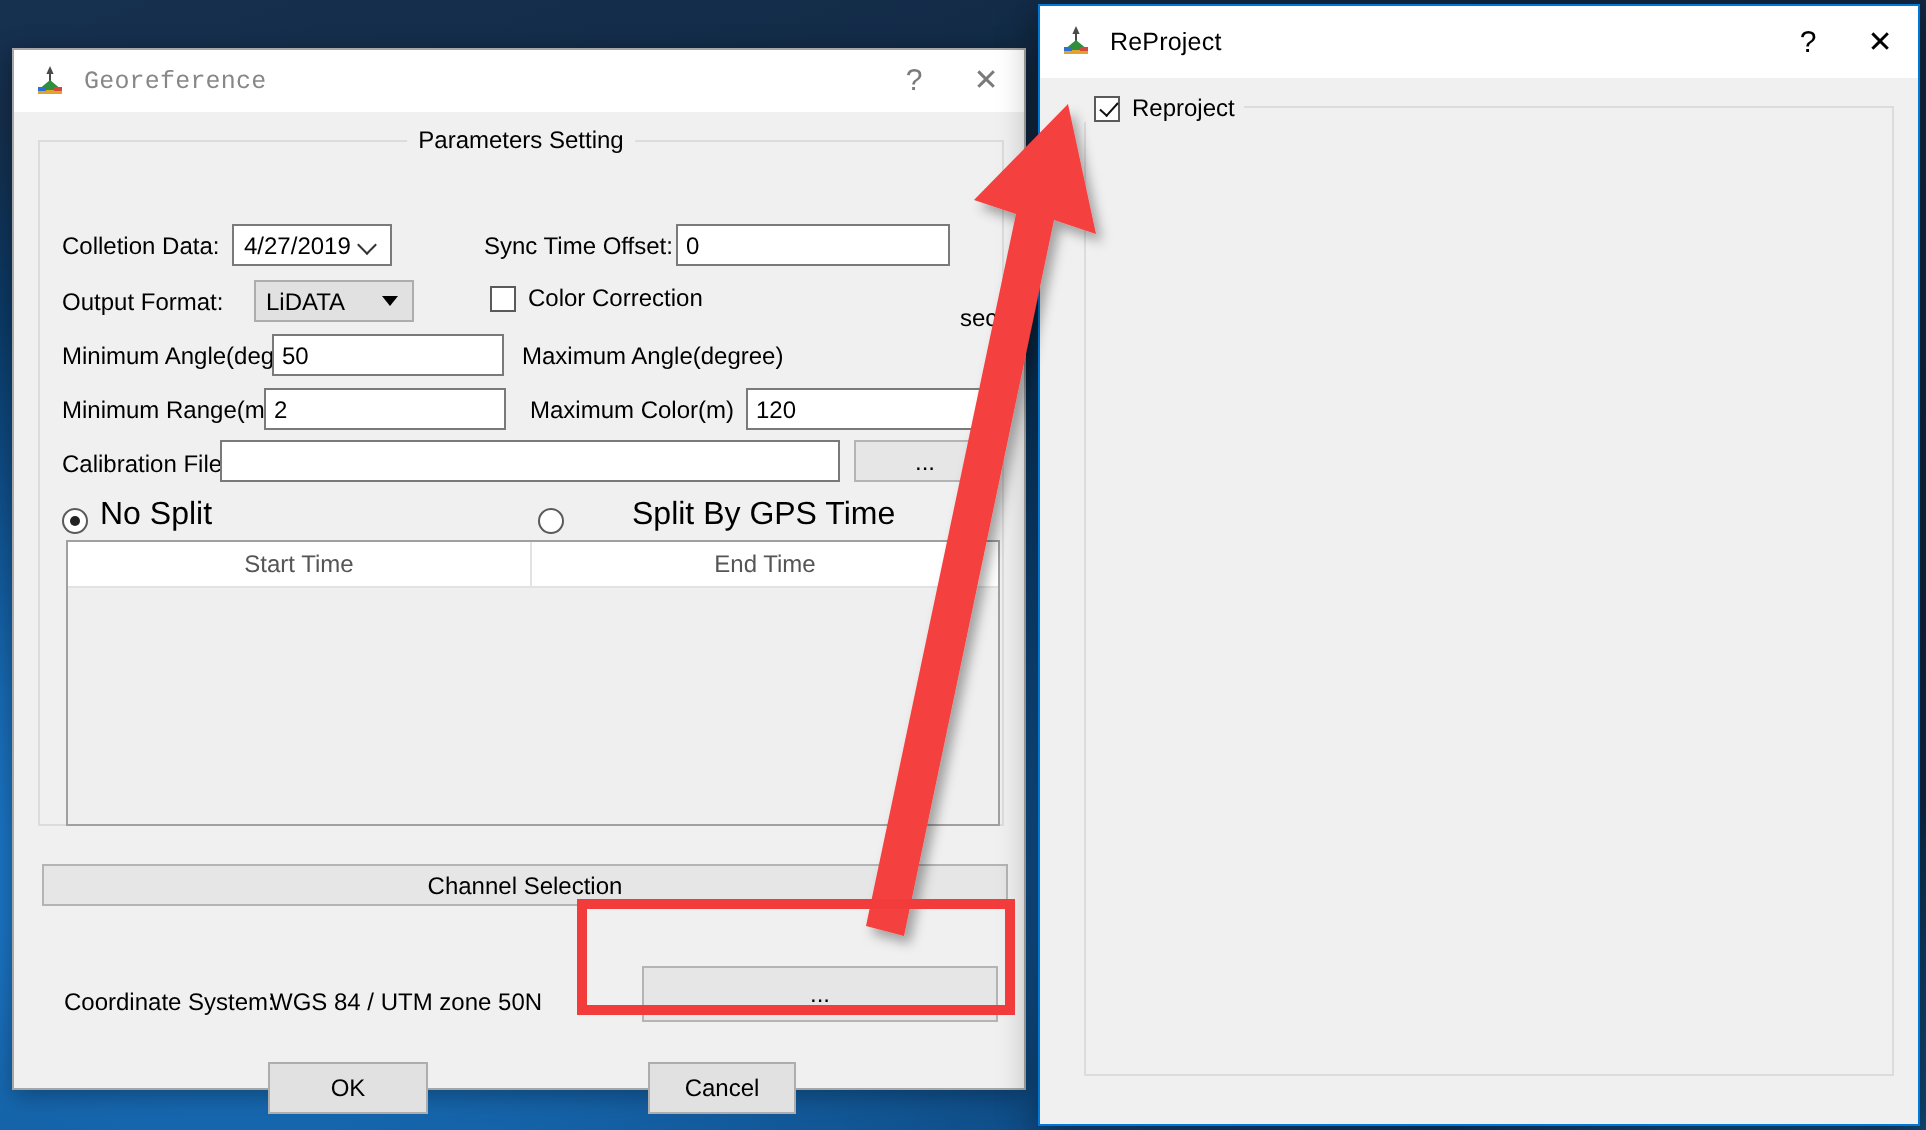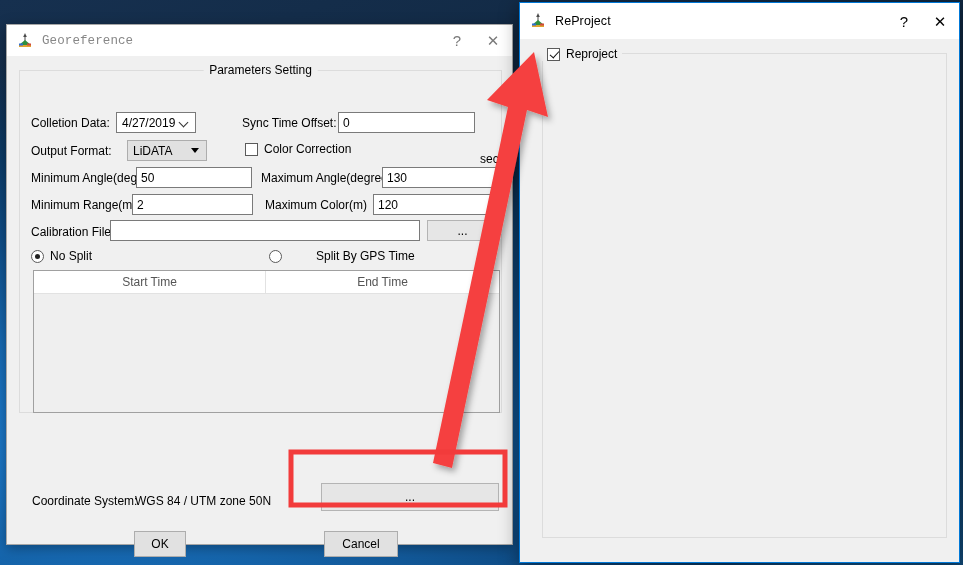--- a/index.html
+++ b/index.html
@@ -84,21 +84,21 @@
 
   .chk { position: absolute; display: flex; align-items: center; font-size: 12px; white-space: nowrap; }
   .chk .box {
     width: 13px; height: 13px; box-sizing: border-box; border: 1px solid #5a5a5a; background: #fff;
     margin-right: 6px; position: relative; flex: 0 0 auto;
   }
   .chk.checked .box::after {
     content: ""; position: absolute; left: 3.5px; top: 0.5px; width: 4px; height: 8px;
     border-right: 1.6px solid #111; border-bottom: 1.6px solid #111; transform: rotate(42deg);
   }
-  .rad { position: absolute; display: flex; align-items: flex-end; font-size: 12px; white-space: nowrap; }
+  .rad { position: absolute; display: flex; align-items: flex-end; font-size: 16px; white-space: nowrap; }
   .rad .circ {
     width: 13px; height: 13px; box-sizing: border-box; border: 1px solid #5a5a5a; border-radius: 50%;
     background: #fff; margin-right: 6px; position: relative; flex: 0 0 auto;
   }
   .rad.checked .circ::after {
     content: ""; position: absolute; left: 3px; top: 3px; width: 5px; height: 5px;
     border-radius: 50%; background: #222;
   }
 
   
@@ -165,23 +165,20 @@
     <div class="chk" style="left:238px; top:117px;">
       <span class="box"></span>
       <span>Color Correction</span>
     </div>
 
     <span class="lbl" style="left:24px; top:146px;">Minimum Angle(deg)</span>
     <div class="textbox" style="left:129px; top:142px; width:116px; height:21px;">
       <span>50</span>
     </div>
     <span class="lbl" style="left:254px; top:146px;">Maximum Angle(degree)</span>
-    <div class="textbox" style="left:375px; top:142px; width:116px; height:21px;">
-      <span>130</span>
-    </div>
 
     <span class="lbl" style="left:24px; top:173px;">Minimum Range(m)</span>
     <div class="textbox" style="left:125px; top:169px; width:121px; height:21px;">
       <span>2</span>
     </div>
     <span class="lbl" style="left:258px; top:173px;">Maximum Color(m)</span>
     <div class="textbox" style="left:366px; top:169px; width:125px; height:21px;">
       <span>120</span>
     </div>
 
@@ -201,26 +198,27 @@
     </div>
 
     <div class="listwrap disabled" style="left:26px; top:245px; width:467px; height:143px;">
       <div class="lhead">
         <div class="hcell ctr" style="width:232px;">Start Time</div>
         <div class="hcell ctr" style="width:233px; border-right:none;">End Time</div>
       </div>
       <div class="lbody" style="height:120px; background:#efefef;"></div>
     </div>
 
+    <div class="btn flat" style="left:14px; top:407px; width:483px; height:21px;">Channel Selection</div>
 
     <span class="lbl" style="left:25px; top:469px;">Coordinate System:</span>
     <span class="lbl" style="left:128px; top:469px;">WGS 84 / UTM zone 50N</span>
     <div class="btn flat" style="left:314px; top:458px; width:178px; height:28px;">...</div>
 
-    <div class="btn" style="left:127px; top:506px; width:52px; height:26px;">OK</div>
+    <div class="btn" style="left:127px; top:506px; width:80px; height:26px;">OK</div>
     <div class="btn" style="left:317px; top:506px; width:74px; height:26px;">Cancel</div>
   </div>
 
   <div class="window active" style="left:519px; top:2px; width:441px; height:561px;">
 
     <div class="titlebar" style="height:36px;">
       <span class="title-icon">
         <svg width="18" height="18" viewBox="0 0 18 18">
           <path d="M9 1 L7.2 5 L10.8 5 Z" fill="#4a4a4a"></path>
           <rect x="8.5" y="4" width="1" height="5" fill="#4a4a4a"></rect>

